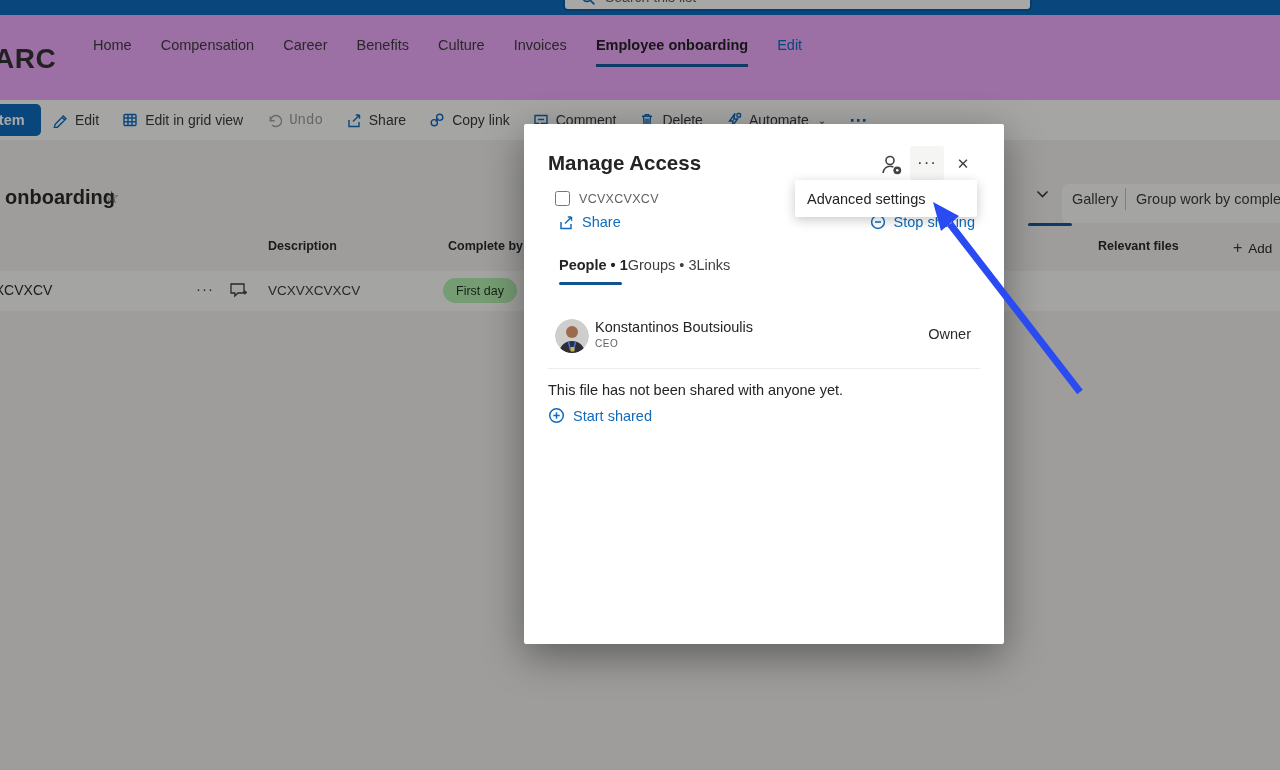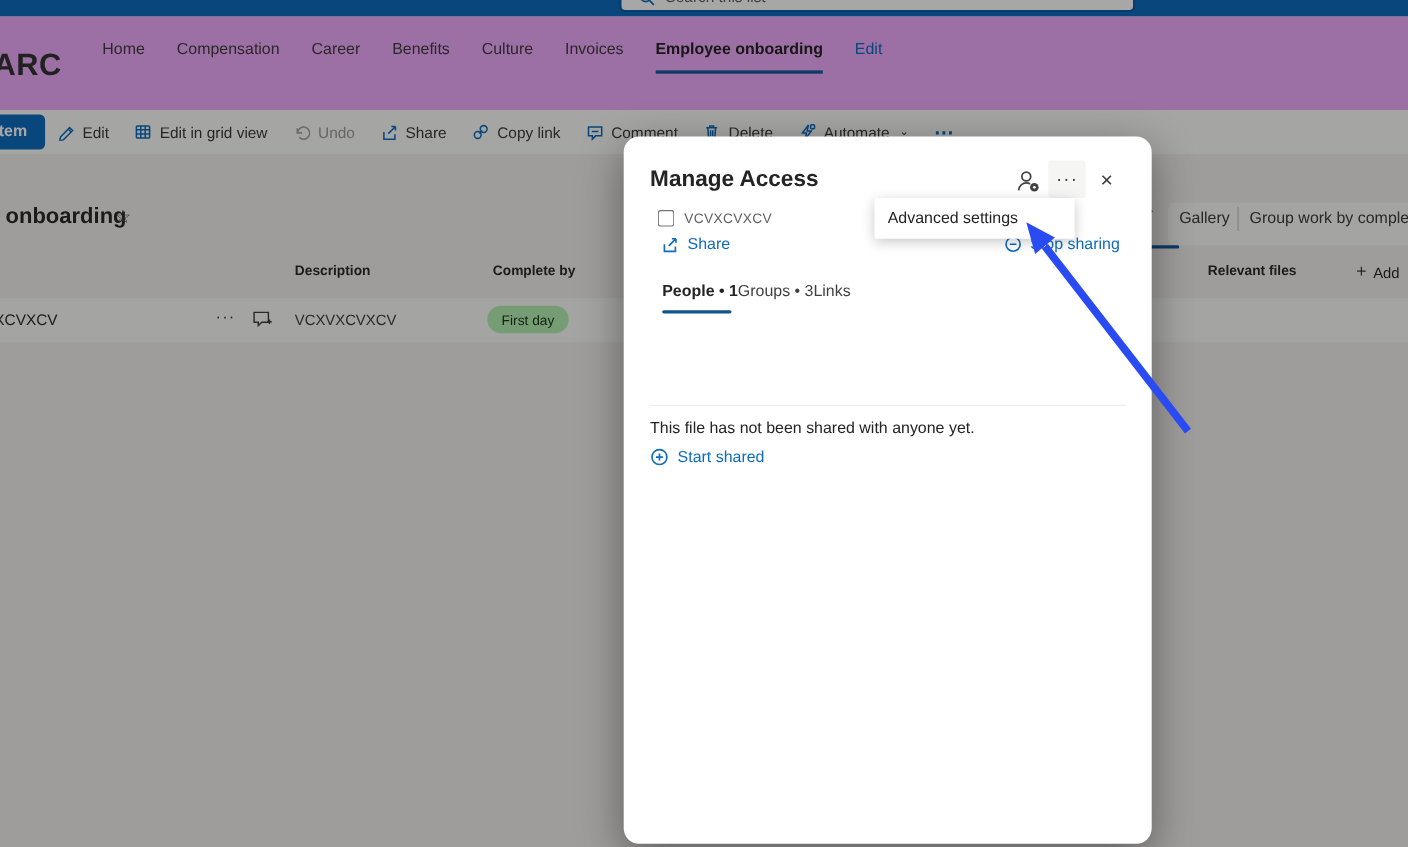--- a/index.html
+++ b/index.html
@@ -23,21 +23,21 @@
   .navitem.active { color:#242424; font-weight:700; border-bottom-color:var(--navline,#15599e); }
   .navitem.link { color:var(--accent,#0f6cbd); }
 
   .cmdbar { position:absolute; left:0; top:100px; width:1280px; height:40px; background:#fcfcfb; }
   .newitem { position:absolute; left:-55px; top:4px; height:32px; padding:0 16px;
     background:var(--accent,#0f6cbd); color:#fff; border:none; border-radius:5px;
     font-size:14.5px; font-weight:700; font-family:inherit; }
   .cmditems { position:absolute; left:52px; top:0; height:40px; display:flex; gap:23px; align-items:center; }
   .cmd { display:flex; gap:7px; align-items:center; font-size:14px; color:#3b3b3b; cursor:pointer; white-space:nowrap; }
   .cmd svg { stroke:var(--accent,#0f6cbd); fill:none; stroke-width:1.4; }
-  .cmd.disabled { color:#9b9b9b; }
+  .cmd.disabled { color:#9b9b9b;font-family:Liberation Mono, monospace; }
   .cmd.disabled svg { stroke:#a2a2a2; }
   .cmd .chev { font-size:10px; color:#3b3b3b; margin-left:2px; }
   .cmd.more { color:var(--accent,#0f6cbd); font-size:18px; font-weight:700; letter-spacing:1px; }
 
   .content { position:absolute; left:0; top:140px; width:1280px; height:630px; background:#f1f0ee; }
   .pagetitle { position:absolute; left:-95px; top:46px; font-size:20px; font-weight:700; color:#2a2a2a; white-space:nowrap; }
   .star { position:absolute; left:104px; top:47px; font-size:17px; color:#4a4a4a; }
 
   .viewtabs-bg { position:absolute; left:1062px; top:44px; width:240px; height:39px; background:#fafaf9; border-radius:6px; }
   .view-chevron { position:absolute; left:1036px; top:50px; }
@@ -57,22 +57,22 @@
   .rowmore { position:absolute; left:196px; top:9px; font-size:15px; color:#3d3d3d; letter-spacing:1px; cursor:pointer; }
   .rowcomment { position:absolute; left:229px; top:10px; cursor:pointer; }
   .rowdesc { position:absolute; left:268px; top:12px; font-size:13.5px; color:#3f3f3f; }
   .pill { position:absolute; left:443px; top:7px; height:25px; padding:0 13px; border-radius:13px;
     background:var(--pill,#b5eeb0); color:#1d351d; font-size:12.5px; display:flex; align-items:center; }
 
   
   .overlay { position:absolute; inset:0; background:rgba(0,0,0,.345); z-index:10; }
 
   
-  .dialog { position:absolute; left:567px; top:124px; width:480px; height:643px; background:#fff;
-    border-radius:14px; box-shadow:0 12px 40px rgba(0,0,0,.4); z-index:20; }
+  .dialog { position:absolute; left:524px; top:124px; width:480px; height:520px; background:#fff;
+    border-radius:2px; box-shadow:0 12px 40px rgba(0,0,0,.4); z-index:20; }
   .dlg-title { position:absolute; left:24px; top:27px; font-size:20.5px; font-weight:700; color:#242424; }
   .dlg-grant { position:absolute; left:356px; top:29px; width:24px; height:24px; cursor:pointer; }
   .dlg-more { position:absolute; left:386px; top:22px; width:34px; height:34px; background:#f5f5f4; border:none;
     border-radius:3px; font-size:17px; color:#3d3d3d; letter-spacing:1px; font-family:inherit; }
   .dlg-close { position:absolute; left:426px; top:27px; width:26px; height:26px; background:none; border:none;
     font-size:15px; color:#424242; font-family:inherit; }
   .filerow { position:absolute; left:31px; top:67px; display:flex; gap:9px; align-items:center; }
   .filerow input { width:15px; height:15px; accent-color:#8a8886; }
   .filerow .fname { font-size:12.5px; color:#616161; letter-spacing:.3px; }
   .actrow { position:absolute; left:0; top:90px; width:480px; height:22px; }
@@ -271,20 +271,34 @@
     </div>
   </div>
 
   <div class="dlg-tabs">
     <div class="dtab active">People • 1</div>
     <div class="dtab">Groups • 3</div>
     <div class="dtab">Links</div>
   </div>
   <div class="dtab-underline"></div>
 
+  <div class="person">
+    <div class="avatar">
+      <svg width="34" height="34" viewBox="0 0 34 34">
+        <circle cx="17" cy="17" r="17" fill="#cfcecd"></circle>
+        <circle cx="17" cy="13" r="6" fill="#9c6b4e"></circle>
+        <path d="M4 34c1-8 6.5-12 13-12s12 4 13 12z" fill="#2d2d35"></path>
+        <path d="M13.5 23l2 8M20.5 23l-2 8" stroke="#3f6fd8" stroke-width="1.6" fill="none"></path>
+        <rect x="15.5" y="28" width="4" height="4.5" rx="0.7" fill="#c8b445"></rect>
+      </svg>
+    </div>
+    <div class="pname">Konstantinos Boutsioulis</div>
+    <div class="prole">CEO</div>
+    <div class="pperm">Owner</div>
+  </div>
 
   <div class="dlg-div"></div>
   <div class="emptytext">This file has not been shared with anyone yet.</div>
 
   <div class="linkbtn startshare">
     <svg width="17" height="17" viewBox="0 0 17 17">
         <circle cx="8.5" cy="8.5" r="6.8"></circle>
         <line x1="5.3" y1="8.5" x2="11.7" y2="8.5"></line>
         <line x1="8.5" y1="5.3" x2="8.5" y2="11.7"></line>
       </svg>

